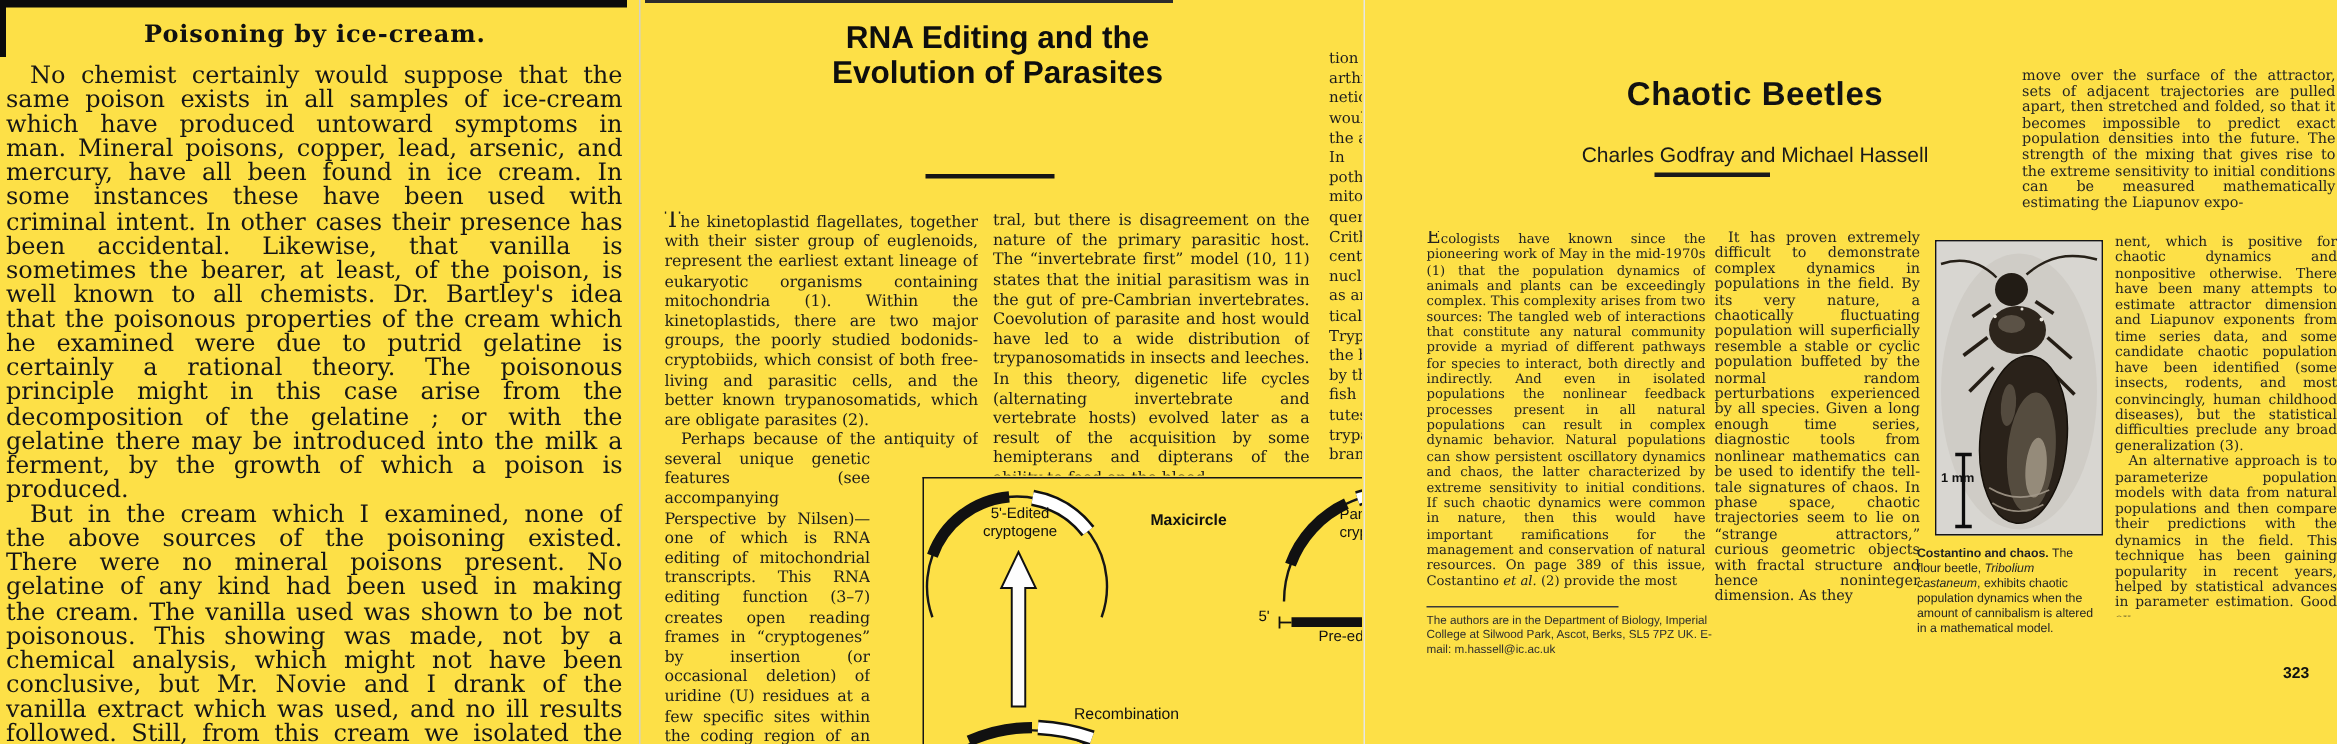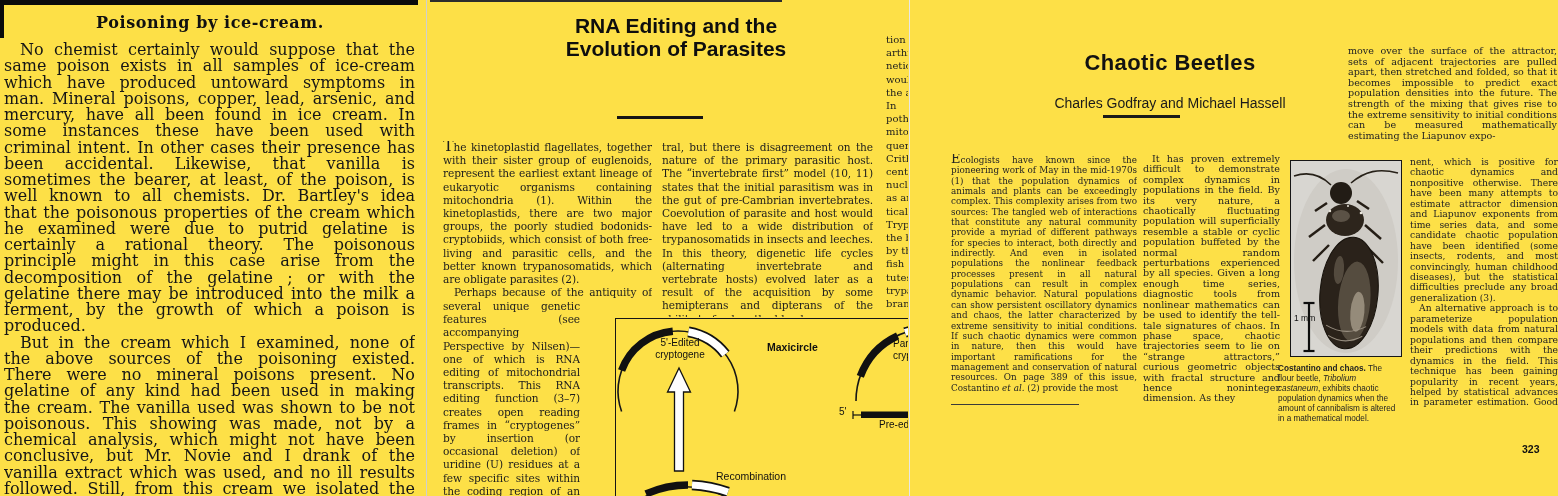--- a/index.html
+++ b/index.html
@@ -14,21 +14,21 @@
   .artLeft{left:0;top:0;width:4px;height:38px;background:#0b0b0b;}
   .p1title{left:0;top:13px;width:420px;margin:0;text-align:center;
            font-size:16px;font-weight:bold;letter-spacing:.6px;color:#111;}
   .p1body{left:4px;top:42px;width:411px;height:454px;overflow:hidden;
           font-size:16px;line-height:16.25px;text-align:justify;word-spacing:1.4px;color:#161616;}
   .p1body p{margin:0;text-indent:16px;}
 
   
   #p2{left:430px;width:478px;}
   .p2top{left:0;top:0;width:352px;height:2px;background:#2c2c2c;}
-  .p2title{left:71px;top:14px;width:350px;margin:0;text-align:center;white-space:pre-line;
+  .p2title{left:60px;top:14px;width:350px;margin:0;text-align:center;white-space:pre-line;
            font-family:"Liberation Sans",sans-serif;font-size:21px;font-weight:bold;line-height:23px;color:#0e0e0e;}
   .p2auth{left:60px;top:88px;width:350px;text-align:center;
           font-family:"Liberation Sans",sans-serif;font-size:12px;color:#141414;}
   .p2rule{left:187px;top:116px;width:86px;height:3px;background:#151515;}
   .sciBody{font-size:10.6px;line-height:13.2px;text-align:justify;color:#1c1c1c;letter-spacing:-.1px;}
   #p2c1w{left:13px;top:141px;width:209px;height:159px;overflow:hidden;}
   #p2c1w p{margin:0;}
   #p2c1w p.ind{text-indent:11px;}
   #p2c1n{left:13px;top:300px;width:137px;height:196px;overflow:hidden;}
   #p2c2{left:232px;top:141px;width:211px;height:176px;overflow:hidden;}
@@ -56,21 +56,21 @@
   #p3c1{left:6px;top:154px;width:186px;height:248px;overflow:hidden;font-size:8.8px;line-height:10.35px;}
   #p3c1 p{margin:0;}
   .fnRule{left:6px;top:404px;width:128px;height:1px;background:#3a3a3a;}
   #p3fn{left:6px;top:409px;width:192px;height:30px;overflow:hidden;
         font-family:"Liberation Sans",sans-serif;font-size:7.8px;line-height:9.3px;color:#2e2e2e;text-align:left;}
   #p3c2{left:198px;top:154px;width:137px;height:292px;overflow:hidden;font-size:9.6px;line-height:10.4px;}
   #p3c2 p{margin:0;}
   #p3c2 p.ind{text-indent:9px;}
   #p3figbox{left:345px;top:160px;width:110px;height:195px;border:1.5px solid #161616;background:#d8d6d1;}
   .scaleLab{position:absolute;left:3px;top:152px;font-family:"Liberation Sans",sans-serif;
-            font-size:8.5px;font-weight:normal;color:#101010;}
+            font-size:8.5px;font-weight:bold;color:#101010;}
   #p3cap{left:333px;top:364px;width:119px;height:70px;overflow:hidden;
          font-family:"Liberation Sans",sans-serif;font-size:8.2px;line-height:9.9px;text-align:left;color:#232323;}
   #p3c3w{left:403px;top:46px;width:209px;height:108px;overflow:hidden;font-size:9.6px;line-height:10.6px;}
   #p3c3n{left:465px;top:157px;width:148px;height:254px;overflow:hidden;font-size:9.2px;line-height:10.45px;}
   #p3c3n p{margin:0;}
   #p3c3n p.ind{text-indent:9px;}
   #p3foot{left:200px;top:444px;width:210px;font-size:9.5px;letter-spacing:.3px;color:#222;}
   #p3num{left:577px;top:443px;font-family:"Liberation Sans",sans-serif;font-size:10.5px;font-weight:bold;color:#111;}
 
   .divider{top:0;width:1px;height:496px;background:#cfcfcf;}
@@ -168,20 +168,21 @@
 
   <section class="pg" id="p3">
     <h1 class="abs p3title">Chaotic Beetles</h1>
     <div class="abs p3auth">Charles Godfray and Michael Hassell</div>
     <div class="abs p3rule"></div>
 
     <div class="abs sciBody3" id="p3c1">
       <p><span class="drop" style="font-size:13px;">E</span><span>cologists have known since the pioneering work of May in the mid-1970s (1) that the population dynamics of animals and plants can be exceedingly complex. This complexity arises from two sources: The tangled web of interactions that constitute any natural community provide a myriad of different pathways for species to interact, both directly and indirectly. And even in isolated populations the nonlinear feedback processes present in all natural populations can result in complex dynamic behavior. Natural populations can show persistent oscillatory dynamics and chaos, the latter characterized by extreme sensitivity to initial conditions. If such chaotic dynamics were common in nature, then this would have important ramifications for the management and conservation of natural resources. On page 389 of this issue, Costantino </span><i>et al.</i><span> (2) provide the most</span></p>
     </div>
     <div class="abs fnRule"></div>
+    <div class="abs" id="p3fn">The authors are in the Department of Biology, Imperial College at Silwood Park, Ascot, Berks, SL5 7PZ UK. E-mail: m.hassell@ic.ac.uk</div>
 
     <div class="abs sciBody3" id="p3c2">
       <p class="ind">It has proven extremely difficult to demonstrate complex dynamics in populations in the field. By its very nature, a chaotically fluctuating population will superficially resemble a stable or cyclic population buffeted by the normal random perturbations experienced by all species. Given a long enough time series, diagnostic tools from nonlinear mathematics can be used to identify the tell-tale signatures of chaos. In phase space, chaotic trajectories seem to lie on “strange attractors,” curious geometric objects with fractal structure and hence noninteger dimension. As they</p>
     </div>
 
     <div class="abs" id="p3figbox">
       <svg width="110" height="195" viewBox="0 0 110 195">
         <rect x="0" y="0" width="110" height="195" fill="#d8d6d1"></rect>
         <ellipse cx="55" cy="100" rx="52" ry="92" fill="#cfccc6"></ellipse>
 

